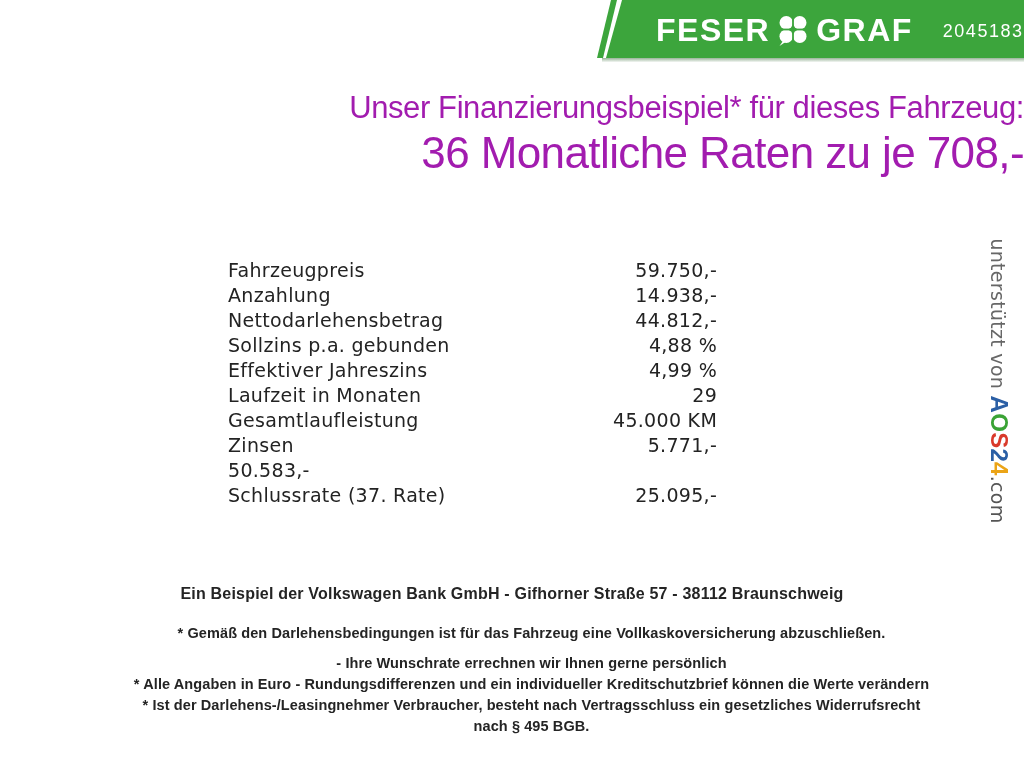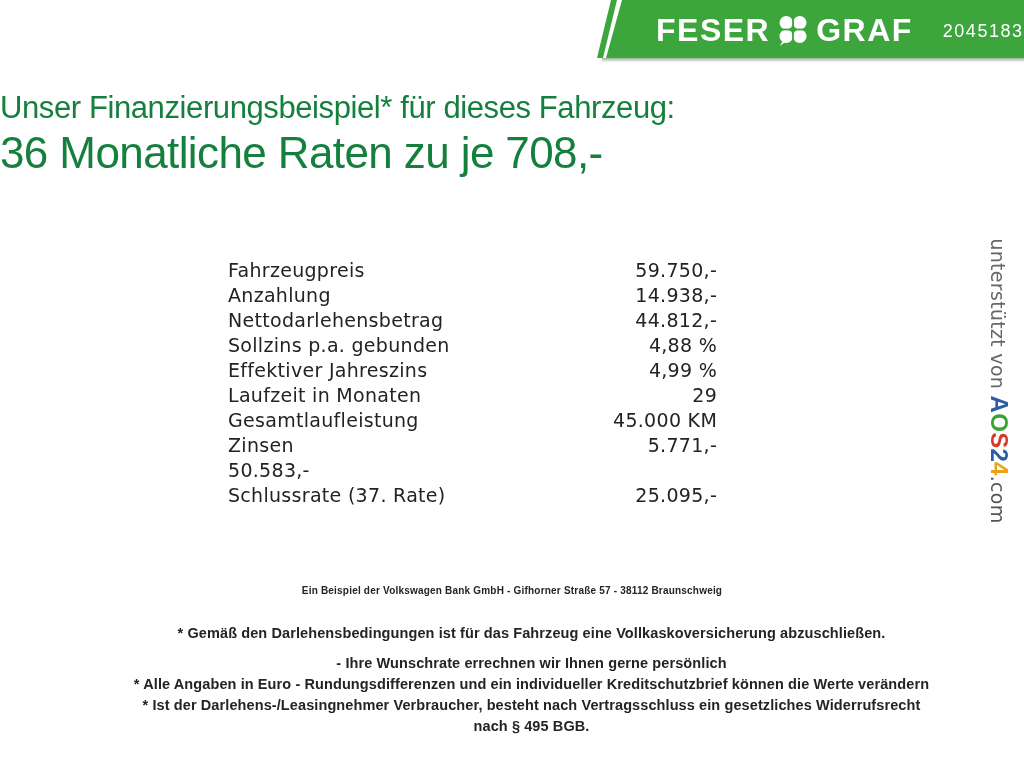--- a/index.html
+++ b/index.html
@@ -32,39 +32,39 @@
     font-size:32px;letter-spacing:1.5px;line-height:1;transform:translateY(1px);
   }
   .clover{width:30px;height:34px;margin:0 8px;transform:translateY(2px);}
   .banner-number{
     color:#ffffff;font-family:"Liberation Sans",sans-serif;font-weight:normal;
     font-size:18px;letter-spacing:1.5px;margin-left:30px;transform:translateY(2px);
   }
 
   
   .title{
-    position:absolute;top:90px;left:0;width:1024px;text-align:left;
-    font-family:"Liberation Sans",sans-serif;color:#15803d;
+    position:absolute;top:90px;left:0;width:1024px;text-align:right;
+    font-family:"Liberation Sans",sans-serif;color:#a21caf;
   }
   .title-line1{font-size:31px;letter-spacing:-0.4px;line-height:36px;}
   .title-line2{font-size:44px;letter-spacing:-0.6px;line-height:50px;margin-top:2px;}
 
   
   .finance{
     position:absolute;left:228px;top:257px;
     font-size:19px;letter-spacing:0.3px;color:#232323;
   }
   .finance .row{display:flex;height:25px;align-items:center;justify-content:space-between;}
   .finance .label{width:385px;}
 
   
   .bank-line{
     position:absolute;top:585px;left:0;width:1024px;text-align:center;
     font-family:"Liberation Sans",sans-serif;font-weight:bold;
-    font-size:10px;letter-spacing:0.2px;color:#242424;
+    font-size:16px;letter-spacing:0.2px;color:#242424;
   }
   .disclaimers{
     position:absolute;top:623px;left:0;width:1024px;text-align:center;
     font-family:"Liberation Sans",sans-serif;font-weight:bold;
     font-size:14.5px;letter-spacing:0.1px;color:#242424;
   }
   .disclaimers .line{line-height:21px;margin-left:39px;}
   .disclaimers .gap{height:9px;}
 
   

